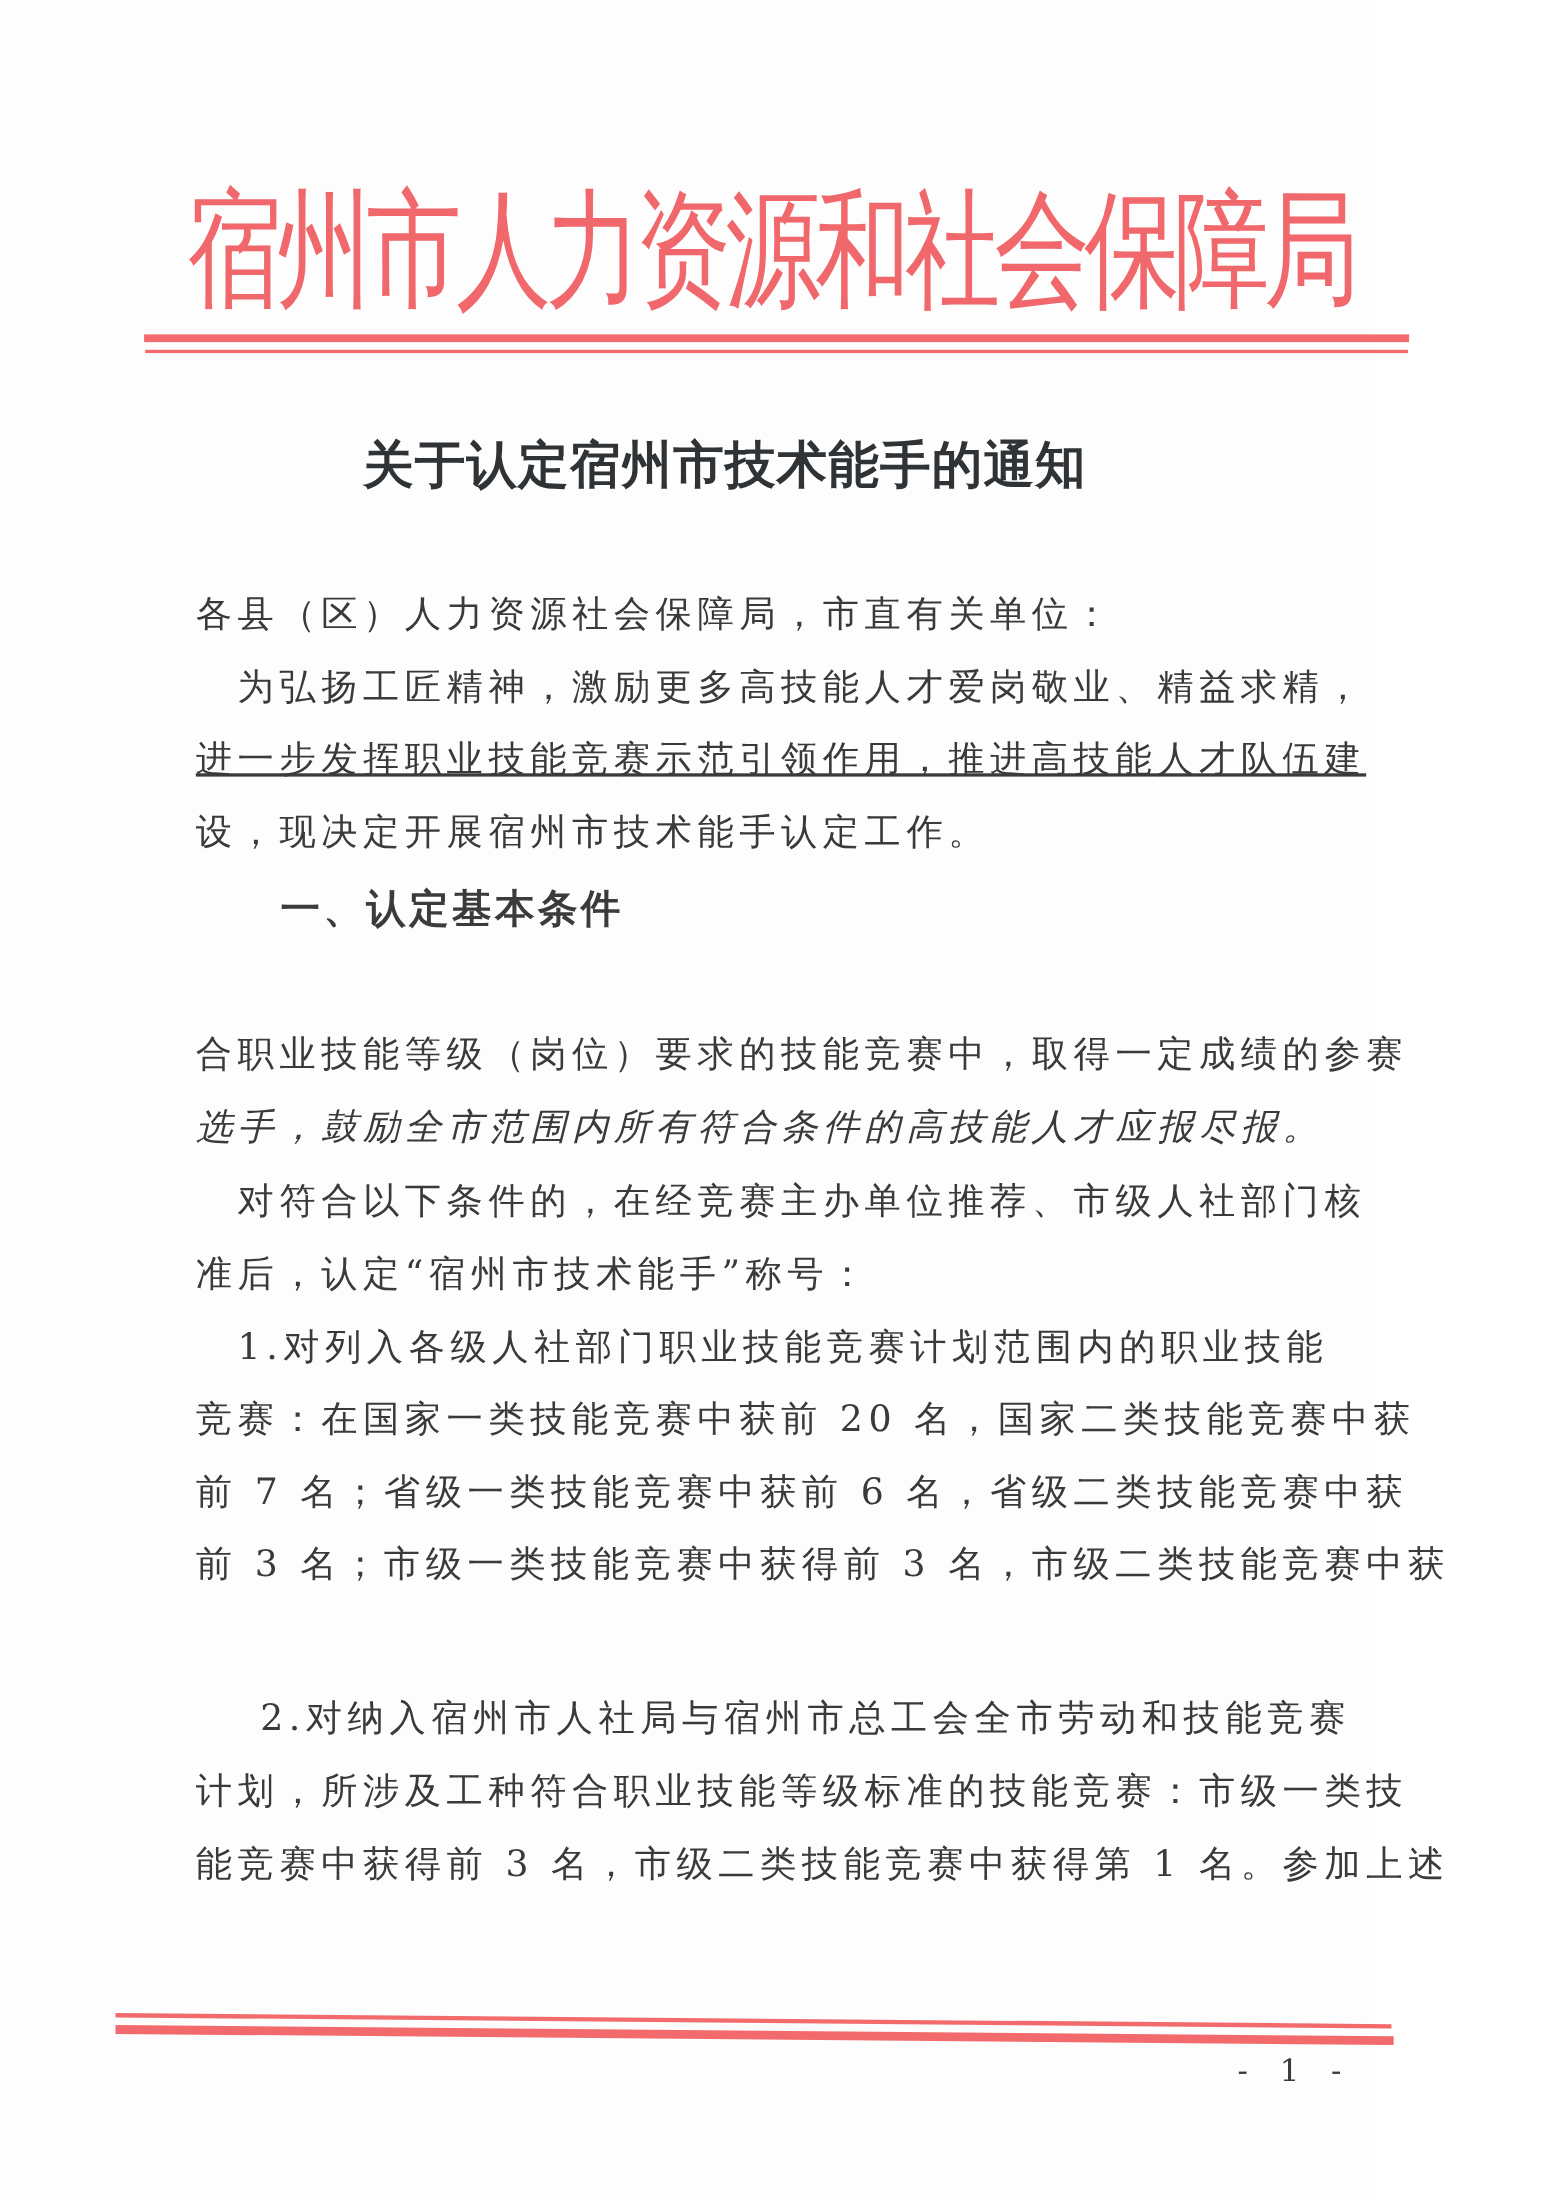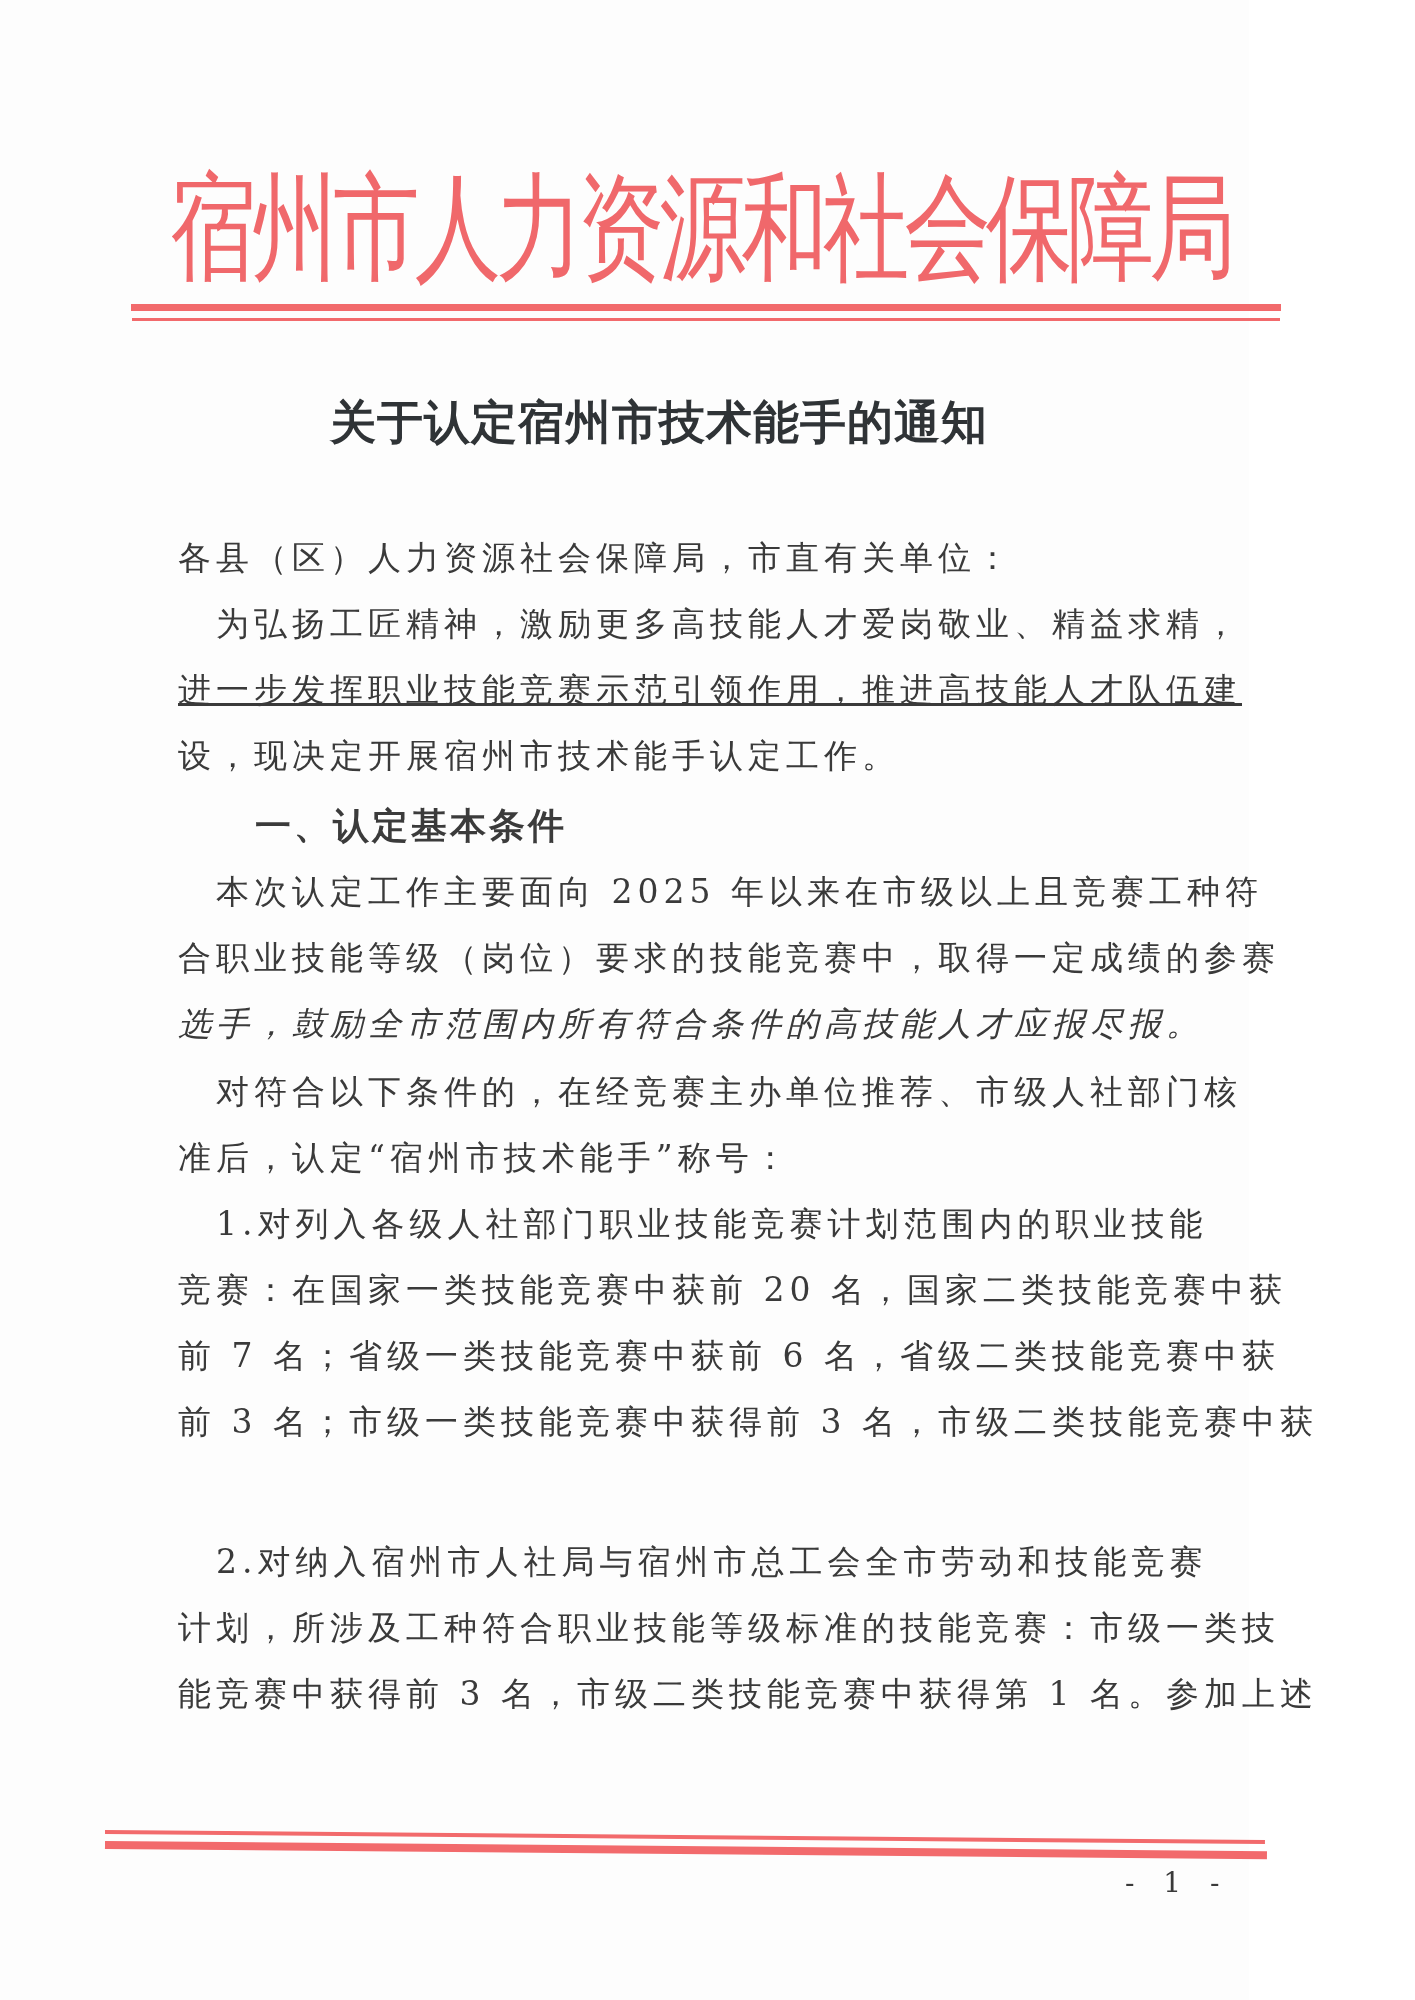--- a/index.html
+++ b/index.html
@@ -48,33 +48,32 @@
   <div class="doc-title">关于认定宿州市技术能手的通知</div>
 
   <div class="body-text" style="top:538px;">各县（区）人力资源社会保障局，市直有关单位：</div>
 
   <div class="body-text" style="top:604px;">　为弘扬工匠精神，激励更多高技能人才爱岗敬业、精益求精，</div>
   <div class="body-text" style="top:670px;text-decoration:underline;">进一步发挥职业技能竞赛示范引领作用，推进高技能人才队伍建</div>
   <div class="body-text" style="top:736px;">设，现决定开展宿州市技术能手认定工作。</div>
 
   <div class="heading" style="top:802px;">一、认定基本条件</div>
 
-  <div class="body-text" style="top:872px;">　本次认定工作主要面向 2025 年以来在市级以上且竞赛工种符</div>
   <div class="body-text" style="top:938px;">合职业技能等级（岗位）要求的技能竞赛中，取得一定成绩的参赛</div>
   <div class="body-text" style="top:1004px;font-style:italic;">选手，鼓励全市范围内所有符合条件的高技能人才应报尽报。</div>
 
   <div class="body-text" style="top:1072px;">　对符合以下条件的，在经竞赛主办单位推荐、市级人社部门核</div>
   <div class="body-text" style="top:1138px;">准后，认定“宿州市技术能手”称号：</div>
 
   <div class="body-text" style="top:1204px;">　1.对列入各级人社部门职业技能竞赛计划范围内的职业技能</div>
   <div class="body-text" style="top:1270px;">竞赛：在国家一类技能竞赛中获前 20 名，国家二类技能竞赛中获</div>
   <div class="body-text" style="top:1336px;">前 7 名；省级一类技能竞赛中获前 6 名，省级二类技能竞赛中获</div>
   <div class="body-text" style="top:1402px;">前 3 名；市级一类技能竞赛中获得前 3 名，市级二类技能竞赛中获</div>
 
-  <div class="body-text" style="top:1542px;">　2.对纳入宿州市人社局与宿州市总工会全市劳动和技能竞赛</div>
+  <div class="body-text" style="top:1542px;text-align:right;">　2.对纳入宿州市人社局与宿州市总工会全市劳动和技能竞赛</div>
   <div class="body-text" style="top:1608px;">计划，所涉及工种符合职业技能等级标准的技能竞赛：市级一类技</div>
   <div class="body-text" style="top:1674px;">能竞赛中获得前 3 名，市级二类技能竞赛中获得第 1 名。参加上述</div>
 
   <div class="rule bot-thin"></div>
   <div class="rule bot-thick"></div>
 
   <div class="page-number">- 1 -</div>
 </div>
 
 </body></html>

